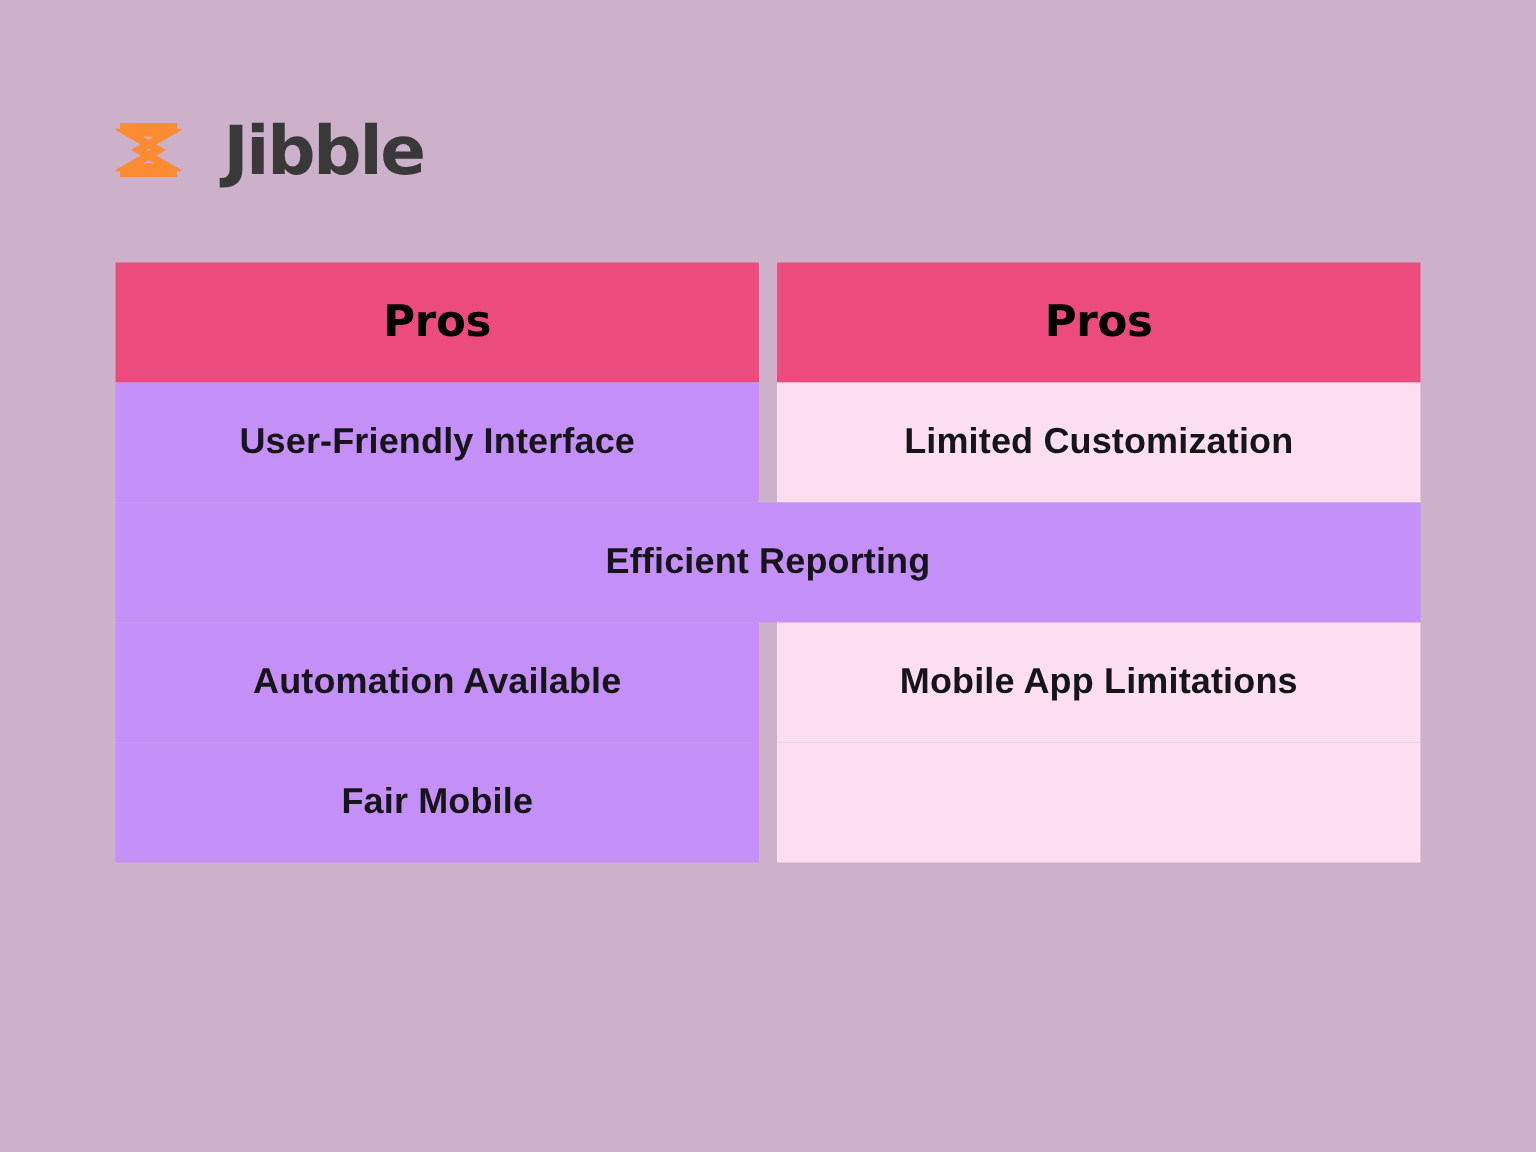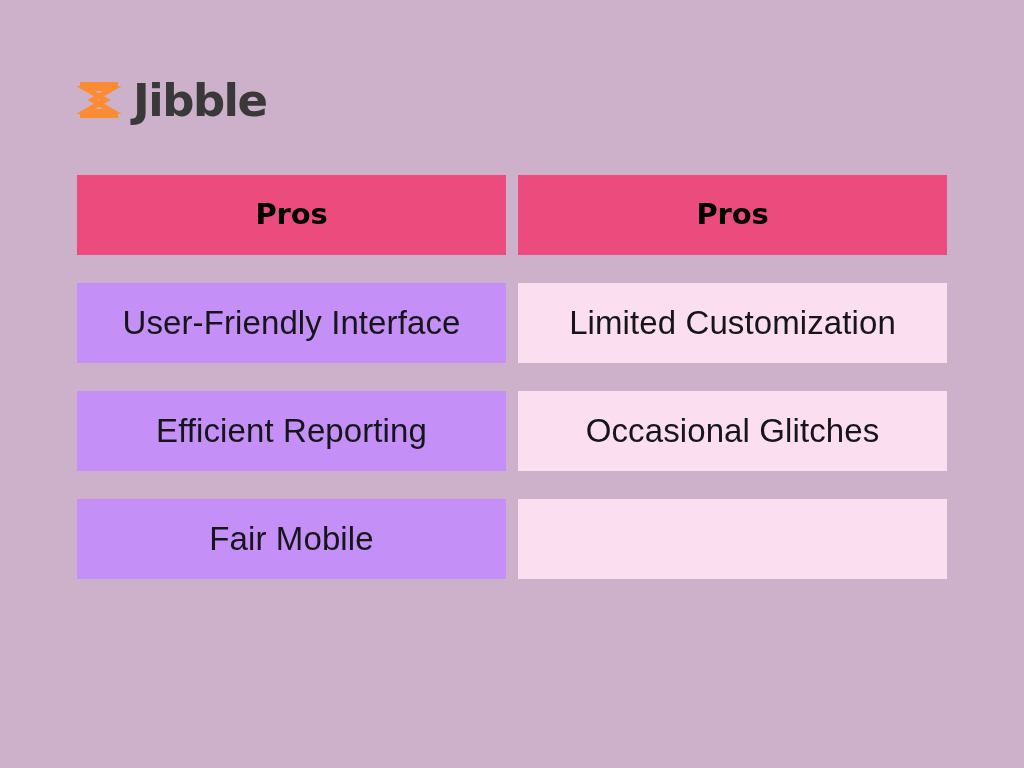--- a/index.html
+++ b/index.html
@@ -21,21 +21,21 @@
     box-sizing: border-box;
   }
 
   
   .brand {
     position: absolute;
     left: 77px;
     top: 72px;
     display: flex;
     align-items: center;
-    gap: 12px;
+    gap: 28px;
     height: 56px;
   }
   .brand-mark {
     width: 44px;
     height: 44px;
     display: block;
     flex: 0 0 auto;
   }
   .brand-name {
     font-family: "DejaVu Sans", sans-serif;
@@ -48,21 +48,21 @@
   }
 
   
   .table {
     position: absolute;
     left: 77px;
     top: 175px;
     width: 870px;
     display: flex;
     flex-direction: column;
-    gap: 28px;
+    gap: 0;
   }
   .row {
     display: flex;
     gap: 12px;
   }
   .cell {
     flex: 1 1 0;
     min-width: 0;
     height: 80px;
     display: flex;
@@ -83,22 +83,22 @@
     letter-spacing: -0.2px;
     line-height: 1.1;
   }
   .cell-pro {
     background: #c48ff7;
   }
   .cell-con {
     background: #fcdef1;
   }
   .cell-text {
-    font-size: 33px;
-    font-weight: 400;
+    font-size: 24px;
+    font-weight: 700;
     color: #16161a;
     line-height: 1.2;
     letter-spacing: 0.1px;
   }
 </style>
 </head>
 <body>
 
 <div id="canvas">
 
@@ -128,25 +128,30 @@
       </div>
       <div class="cell cell-con">
         <span class="cell-text">Limited Customization</span>
       </div>
     </div>
 
     <div class="row">
       <div class="cell cell-pro">
         <span class="cell-text">Efficient Reporting</span>
       </div>
+    </div>
+
+    <div class="row">
+      <div class="cell cell-pro">
+        <span class="cell-text">Automation Available</span>
+      </div>
       <div class="cell cell-con">
-        <span class="cell-text">Occasional Glitches</span>
+        <span class="cell-text">Mobile App Limitations</span>
       </div>
     </div>
-
 
     <div class="row">
       <div class="cell cell-pro">
         <span class="cell-text">Fair Mobile</span>
       </div>
       <div class="cell cell-con">
         <span class="cell-text"></span>
       </div>
     </div>
 

